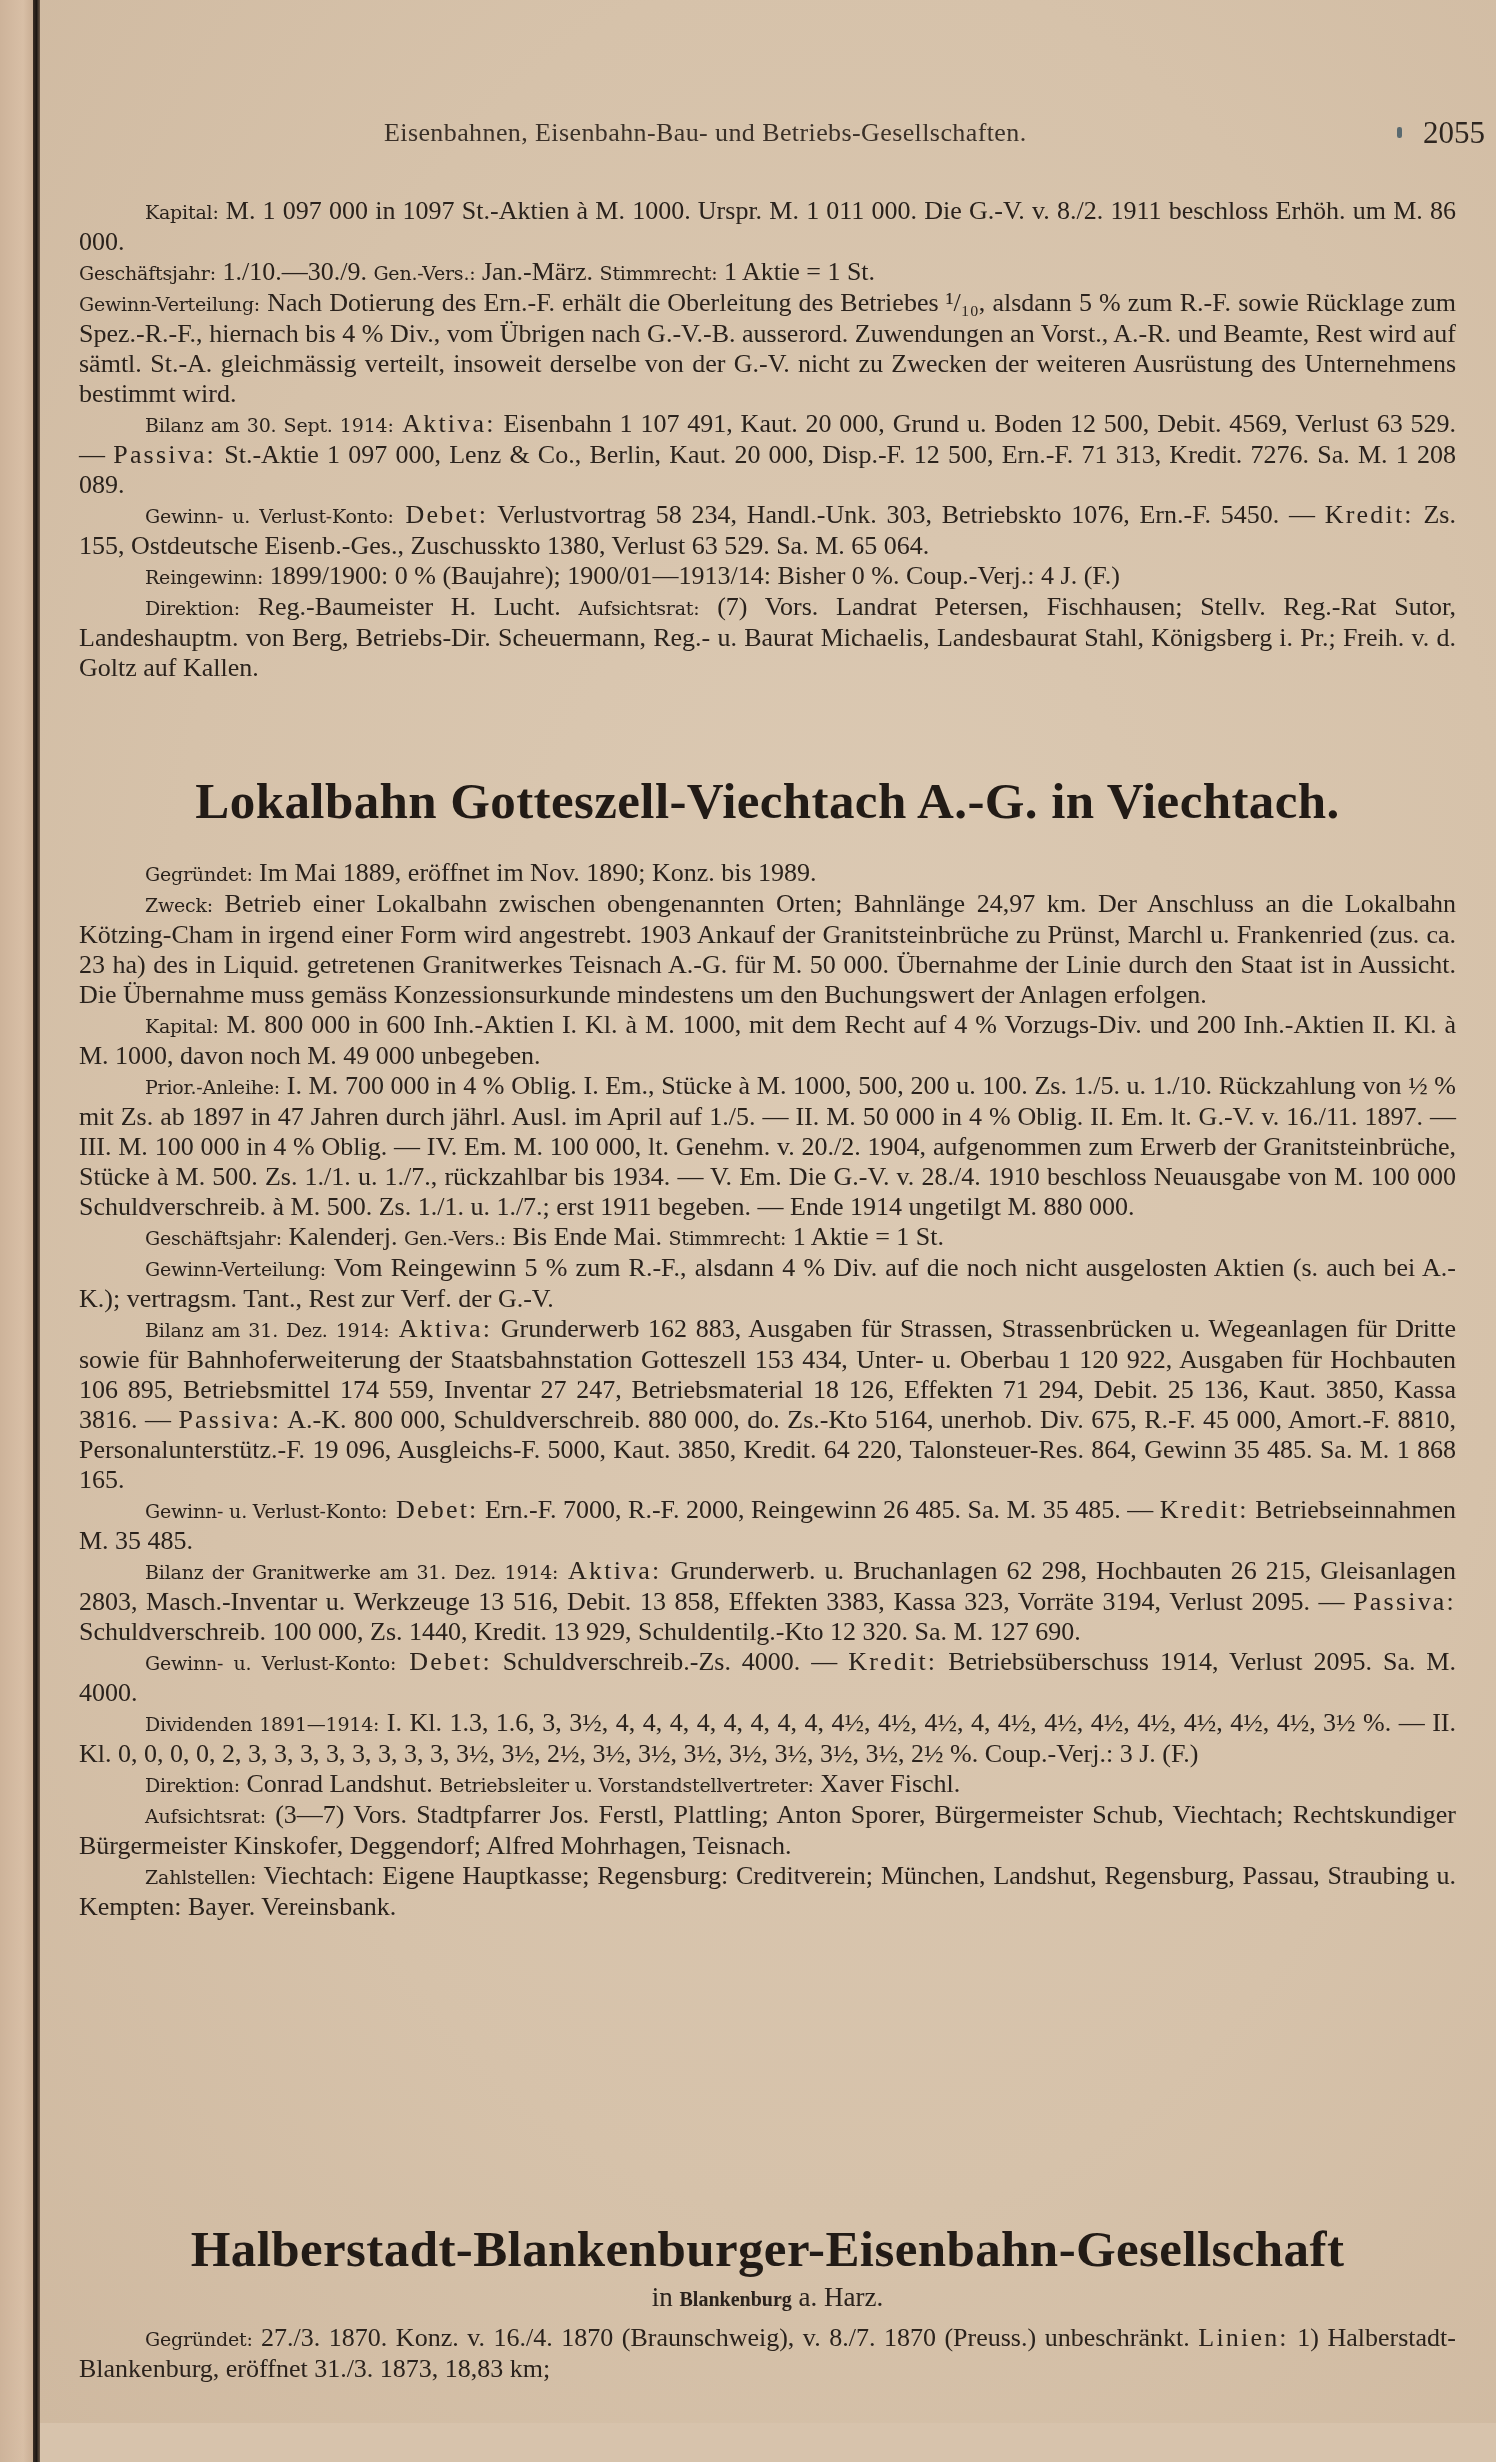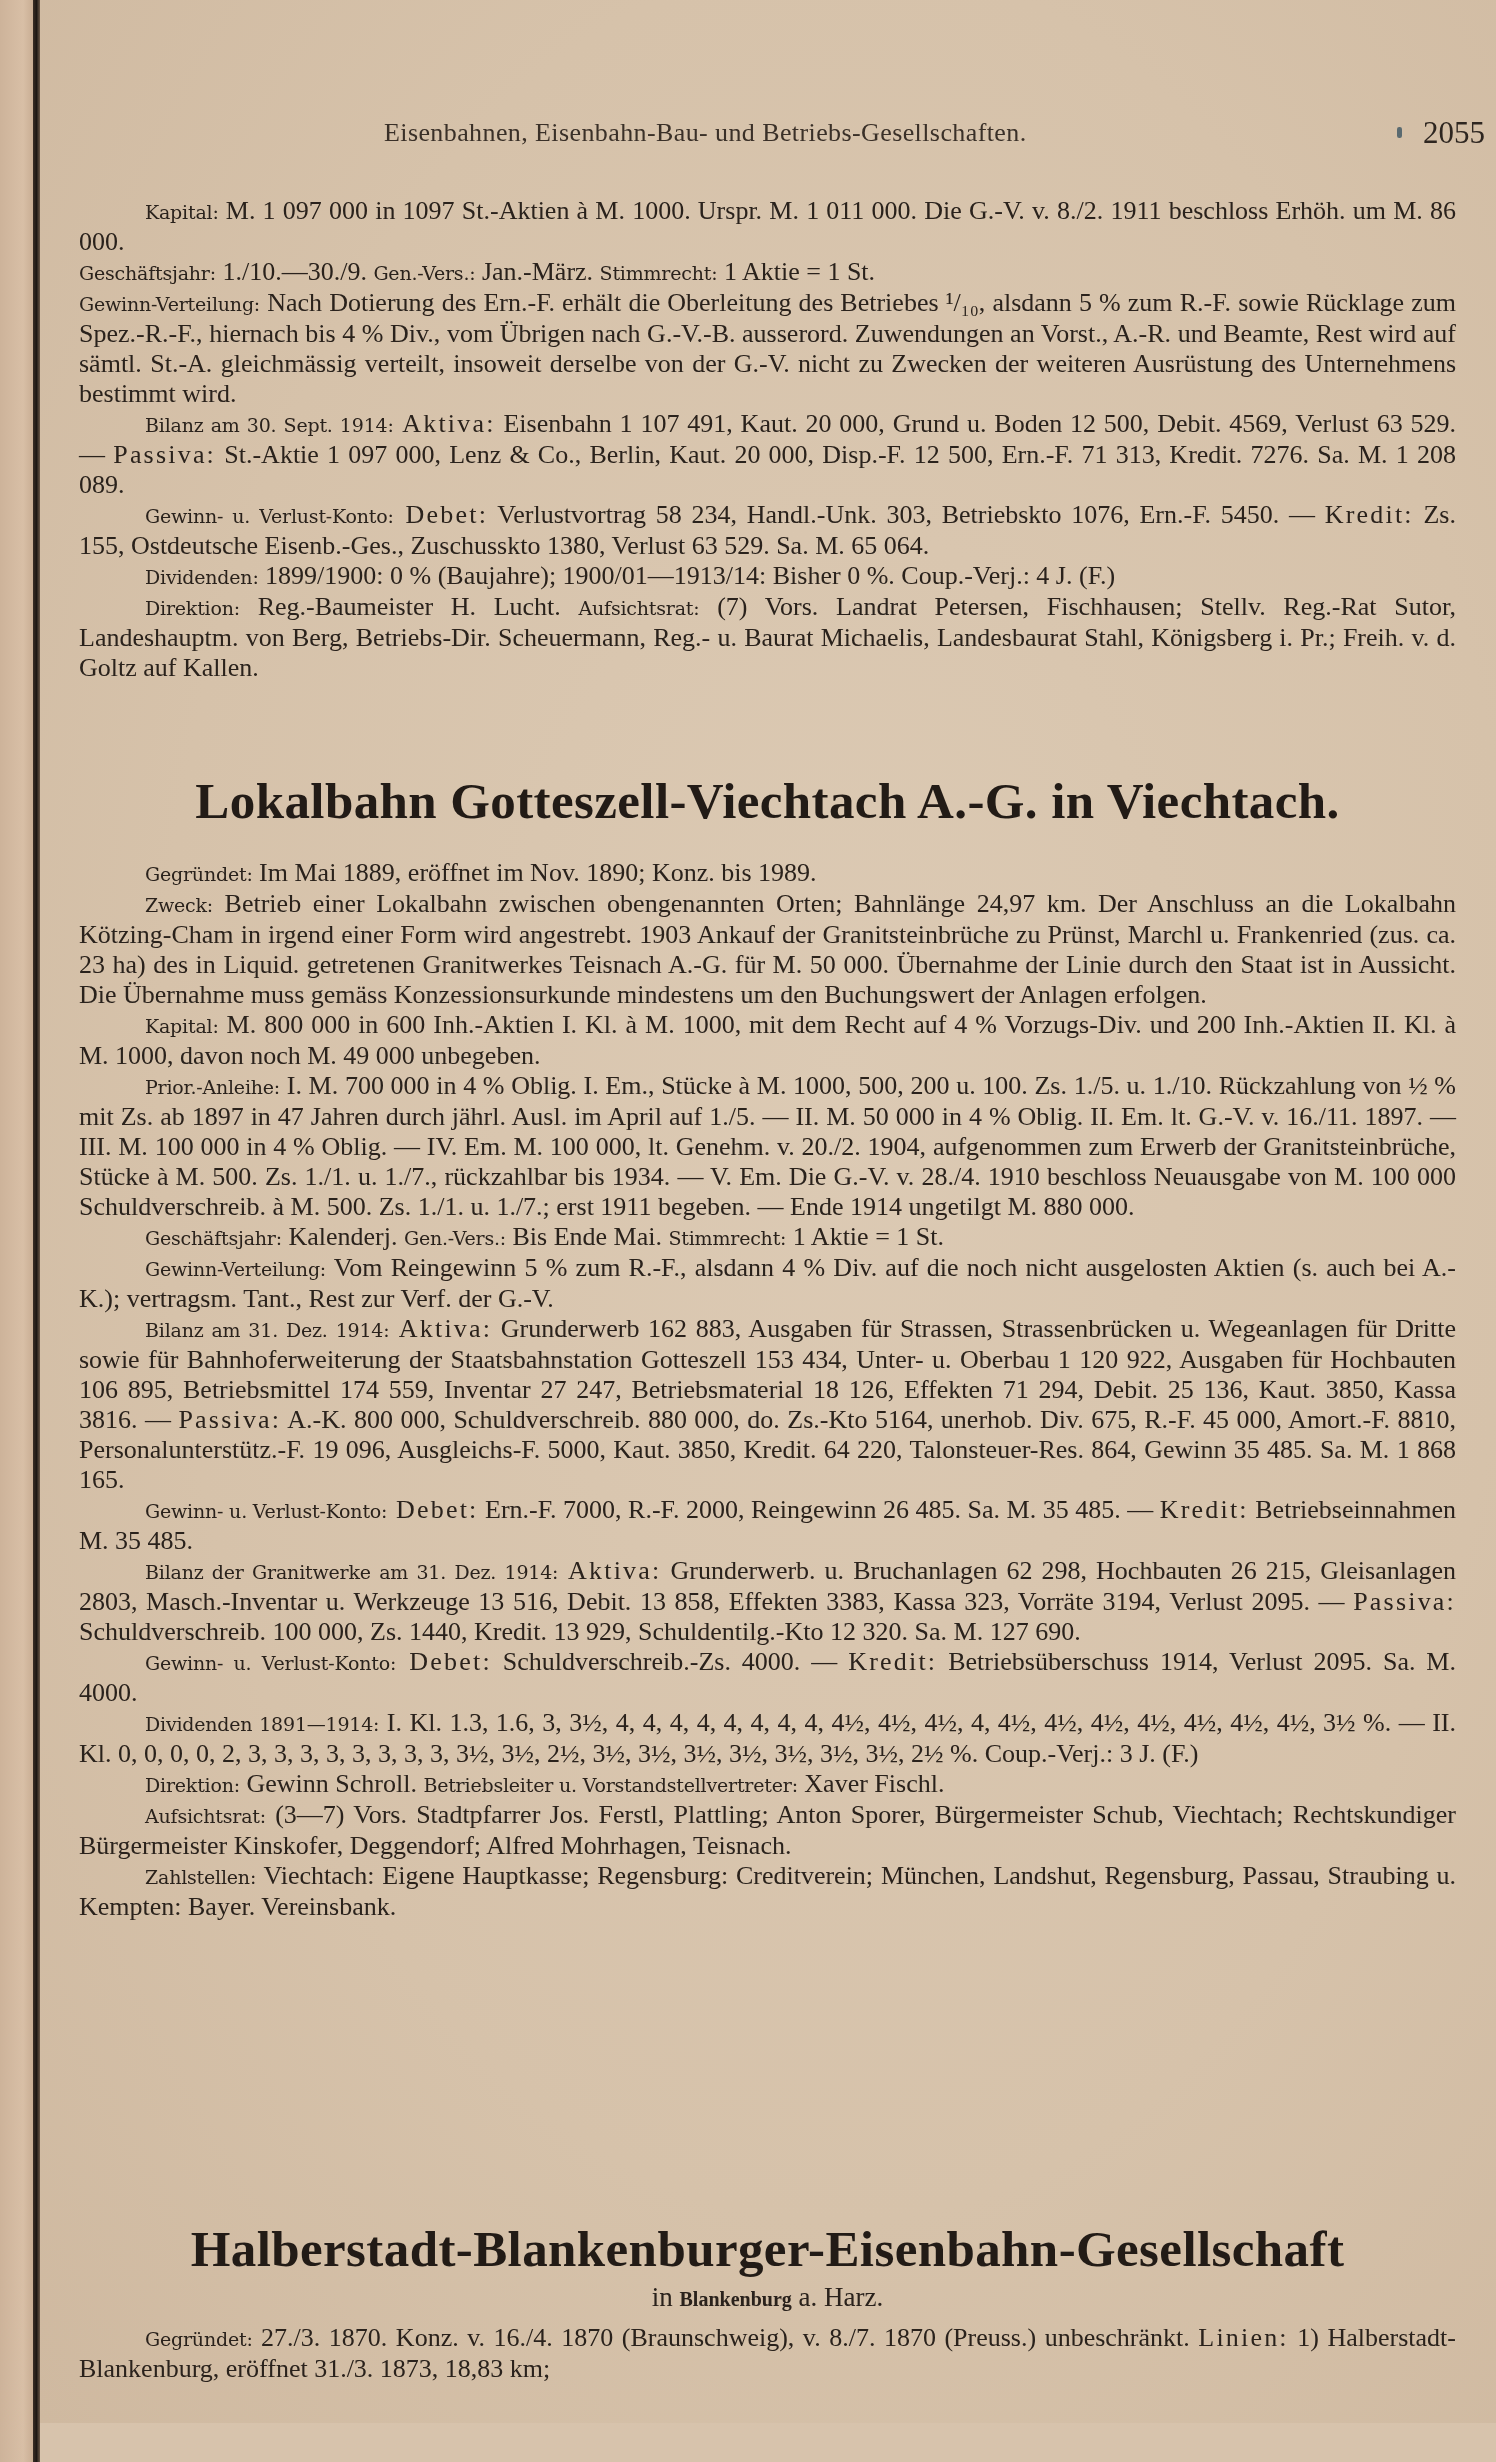--- a/index.html
+++ b/index.html
@@ -60,38 +60,38 @@
   <div class="page-mark"></div>
   <div class="page-number">2055</div>
 </div>
 
 <div class="content" style="top:196px;">
   <p class="para"><b>Kapital:</b><span> M. 1 097 000 in 1097 St.-Aktien à M. 1000.  Urspr. M. 1 011 000.  Die G.-V. v. 8./2. 1911 beschloss Erhöh. um M. 86 000.</span></p>
   <p class="para" style="text-indent:0;"><b>Geschäftsjahr:</b><span> 1./10.—30./9.  </span><b>Gen.-Vers.:</b><span> Jan.-März.  </span><b>Stimmrecht:</b><span> 1 Aktie = 1 St.</span></p>
   <p class="para" style="text-indent:0;padding-left:0;"><b>Gewinn-Verteilung:</b><span> Nach Dotierung des Ern.-F. erhält die Oberleitung des Betriebes ¹/₁₀, alsdann 5 % zum R.-F. sowie Rücklage zum Spez.-R.-F., hiernach bis 4 % Div., vom Übrigen nach G.-V.-B. ausserord. Zuwendungen an Vorst., A.-R. und Beamte, Rest wird auf sämtl. St.-A. gleichmässig verteilt, insoweit derselbe von der G.-V. nicht zu Zwecken der weiteren Ausrüstung des Unternehmens bestimmt wird.</span></p>
   <p class="para"><b>Bilanz am 30. Sept. 1914:</b><span class="spaced"> Aktiva:</span><span> Eisenbahn 1 107 491, Kaut. 20 000, Grund u. Boden 12 500, Debit. 4569, Verlust 63 529. — </span><span class="spaced">Passiva:</span><span> St.-Aktie 1 097 000, Lenz &amp; Co., Berlin, Kaut. 20 000, Disp.-F. 12 500, Ern.-F. 71 313, Kredit. 7276.  Sa. M. 1 208 089.</span></p>
   <p class="para"><b>Gewinn- u. Verlust-Konto:</b><span class="spaced"> Debet:</span><span> Verlustvortrag 58 234, Handl.-Unk. 303, Betriebskto 1076, Ern.-F. 5450. — </span><span class="spaced">Kredit:</span><span> Zs. 155, Ostdeutsche Eisenb.-Ges., Zuschusskto 1380, Verlust 63 529.  Sa. M. 65 064.</span></p>
-  <p class="para"><b>Dividenden:</b><span> 1899/1900: 0 % (Baujahre); 1900/01—1913/14: Bisher 0 %.  Coup.-Verj.: 4 J. (F.)</span></p>
+  <p class="para"><b>Reingewinn:</b><span> 1899/1900: 0 % (Baujahre); 1900/01—1913/14: Bisher 0 %.  Coup.-Verj.: 4 J. (F.)</span></p>
   <p class="para"><b>Direktion:</b><span> Reg.-Baumeister H. Lucht.      </span><b>Aufsichtsrat:</b><span> (7) Vors. Landrat Petersen, Fischhausen; Stellv. Reg.-Rat Sutor, Landeshauptm. von Berg, Betriebs-Dir. Scheuermann, Reg.- u. Baurat Michaelis, Landesbaurat Stahl, Königsberg i. Pr.; Freih. v. d. Goltz auf Kallen.</span></p>
 </div>
 
 <div class="content" style="top:771px;">
   <h2 class="company-title" style="margin-bottom:27px;">Lokalbahn Gotteszell-Viechtach A.-G. in Viechtach.</h2>
   <p class="para"><b>Gegründet:</b><span> Im Mai 1889, eröffnet im Nov. 1890; Konz. bis 1989.</span></p>
   <p class="para"><b>Zweck:</b><span> Betrieb einer Lokalbahn zwischen obengenannten Orten; Bahnlänge 24,97 km. Der Anschluss an die Lokalbahn Kötzing-Cham in irgend einer Form wird angestrebt.  1903 Ankauf der Granitsteinbrüche zu Prünst, Marchl u. Frankenried (zus. ca. 23 ha) des in Liquid. getretenen Granitwerkes Teisnach A.-G. für M. 50 000.  Übernahme der Linie durch den Staat ist in Aussicht. Die Übernahme muss gemäss Konzessionsurkunde mindestens um den Buchungswert der Anlagen erfolgen.</span></p>
   <p class="para"><b>Kapital:</b><span> M. 800 000 in 600 Inh.-Aktien I. Kl. à M. 1000, mit dem Recht auf 4 % Vorzugs-Div. und 200 Inh.-Aktien II. Kl. à M. 1000, davon noch M. 49 000 unbegeben.</span></p>
   <p class="para"><b>Prior.-Anleihe:</b><span> I. M. 700 000 in 4 % Oblig. I. Em., Stücke à M. 1000, 500, 200 u. 100. Zs. 1./5. u. 1./10.  Rückzahlung von ½ % mit Zs. ab 1897 in 47 Jahren durch jährl. Ausl. im April auf 1./5. — II. M. 50 000 in 4 % Oblig. II. Em. lt. G.-V. v. 16./11. 1897. — III. M. 100 000 in 4 % Oblig. — IV. Em. M. 100 000, lt. Genehm. v. 20./2. 1904, aufgenommen zum Erwerb der Granitsteinbrüche, Stücke à M. 500. Zs. 1./1. u. 1./7., rückzahlbar bis 1934. — V. Em. Die G.-V. v. 28./4. 1910 beschloss Neuausgabe von M. 100 000 Schuldverschreib. à M. 500.  Zs. 1./1. u. 1./7.; erst 1911 begeben. — Ende 1914 ungetilgt M. 880 000.</span></p>
   <p class="para"><b>Geschäftsjahr:</b><span> Kalenderj.  </span><b>Gen.-Vers.:</b><span> Bis Ende Mai.  </span><b>Stimmrecht:</b><span> 1 Aktie = 1 St.</span></p>
   <p class="para"><b>Gewinn-Verteilung:</b><span> Vom Reingewinn 5 % zum R.-F., alsdann 4 % Div. auf die noch nicht ausgelosten Aktien (s. auch bei A.-K.); vertragsm. Tant., Rest zur Verf. der G.-V.</span></p>
   <p class="para"><b>Bilanz am 31. Dez. 1914:</b><span class="spaced"> Aktiva:</span><span> Grunderwerb 162 883, Ausgaben für Strassen, Strassenbrücken u. Wegeanlagen für Dritte sowie für Bahnhoferweiterung der Staatsbahnstation Gotteszell 153 434, Unter- u. Oberbau 1 120 922, Ausgaben für Hochbauten 106 895, Betriebsmittel 174 559, Inventar 27 247, Betriebsmaterial 18 126, Effekten 71 294, Debit. 25 136, Kaut. 3850, Kassa 3816. — </span><span class="spaced">Passiva:</span><span> A.-K. 800 000, Schuldverschreib. 880 000, do. Zs.-Kto 5164, unerhob. Div. 675, R.-F. 45 000, Amort.-F. 8810, Personalunterstütz.-F. 19 096, Ausgleichs-F. 5000, Kaut. 3850, Kredit. 64 220, Talonsteuer-Res. 864, Gewinn 35 485.  Sa. M. 1 868 165.</span></p>
   <p class="para"><b>Gewinn- u. Verlust-Konto:</b><span class="spaced"> Debet:</span><span> Ern.-F. 7000, R.-F. 2000, Reingewinn 26 485.  Sa. M. 35 485. — </span><span class="spaced">Kredit:</span><span> Betriebseinnahmen M. 35 485.</span></p>
   <p class="para"><b>Bilanz der Granitwerke am 31. Dez. 1914:</b><span class="spaced"> Aktiva:</span><span> Grunderwerb. u. Bruchanlagen 62 298, Hochbauten 26 215, Gleisanlagen 2803, Masch.-Inventar u. Werkzeuge 13 516, Debit. 13 858, Effekten 3383, Kassa 323, Vorräte 3194, Verlust 2095. — </span><span class="spaced">Passiva:</span><span> Schuldverschreib. 100 000, Zs. 1440, Kredit. 13 929, Schuldentilg.-Kto 12 320.  Sa. M. 127 690.</span></p>
   <p class="para"><b>Gewinn- u. Verlust-Konto:</b><span class="spaced"> Debet:</span><span> Schuldverschreib.-Zs. 4000. — </span><span class="spaced">Kredit:</span><span> Betriebsüberschuss 1914, Verlust 2095.  Sa. M. 4000.</span></p>
   <p class="para"><b>Dividenden 1891—1914:</b><span> I. Kl. 1.3, 1.6, 3, 3½, 4, 4, 4, 4, 4, 4, 4, 4, 4½, 4½, 4½, 4, 4½, 4½, 4½, 4½, 4½, 4½, 4½, 3½ %. — II. Kl. 0, 0, 0, 0, 2, 3, 3, 3, 3, 3, 3, 3, 3, 3½, 3½, 2½, 3½, 3½, 3½, 3½, 3½, 3½, 3½, 2½ %.  Coup.-Verj.: 3 J. (F.)</span></p>
-  <p class="para"><b>Direktion:</b><span> Gewinn Schroll.     </span><b>Betriebsleiter u. Vorstandstellvertreter:</b><span> Xaver Fischl.</span></p>
+  <p class="para"><b>Direktion:</b><span> Conrad Landshut.     </span><b>Betriebsleiter u. Vorstandstellvertreter:</b><span> Xaver Fischl.</span></p>
   <p class="para"><b>Aufsichtsrat:</b><span> (3—7) Vors. Stadtpfarrer Jos. Ferstl, Plattling; Anton Sporer, Bürgermeister Schub, Viechtach; Rechtskundiger Bürgermeister Kinskofer, Deggendorf; Alfred Mohrhagen, Teisnach.</span></p>
   <p class="para"><b>Zahlstellen:</b><span> Viechtach: Eigene Hauptkasse; Regensburg: Creditverein; München, Landshut, Regensburg, Passau, Straubing u. Kempten: Bayer. Vereinsbank.</span></p>
 </div>
 
 <div class="content" style="top:2219px;">
   <h2 class="company-title">Halberstadt-Blankenburger-Eisenbahn-Gesellschaft</h2>
   <div class="company-sub"><span>in </span><b>Blankenburg</b><span> a. Harz.</span></div>
   <p class="para"><b>Gegründet:</b><span> 27./3. 1870.  Konz. v. 16./4. 1870 (Braunschweig), v. 8./7. 1870 (Preuss.) unbeschränkt. </span><span class="spaced">Linien:</span><span> 1) Halberstadt-Blankenburg, eröffnet 31./3. 1873, 18,83 km;</span></p>
 </div>
 

